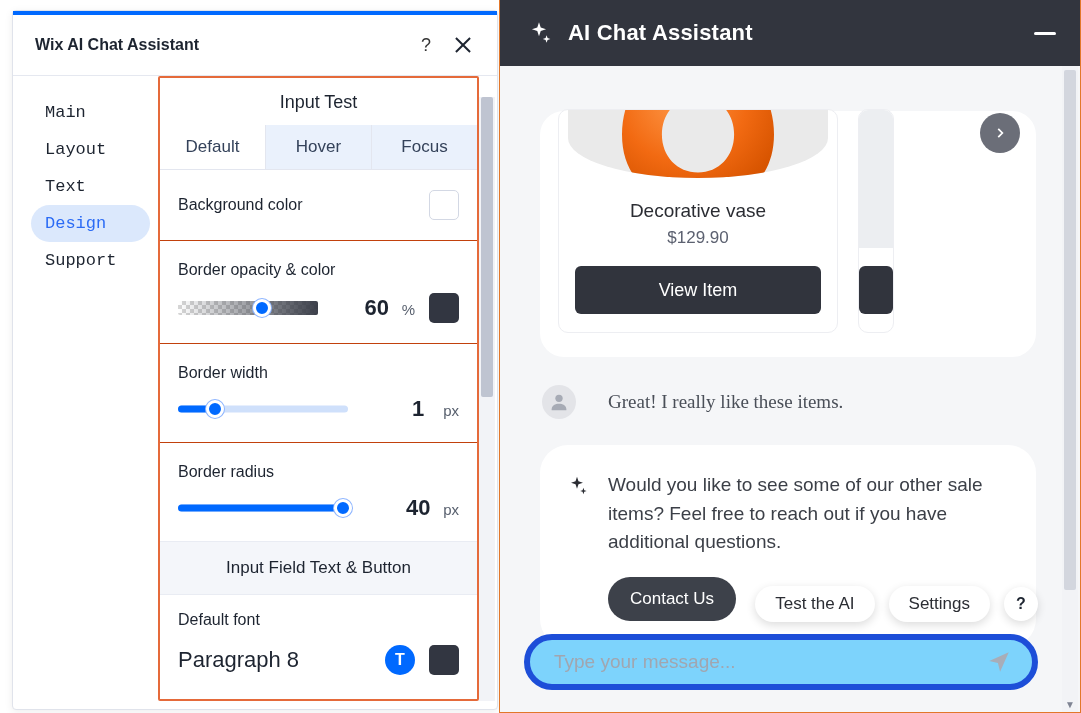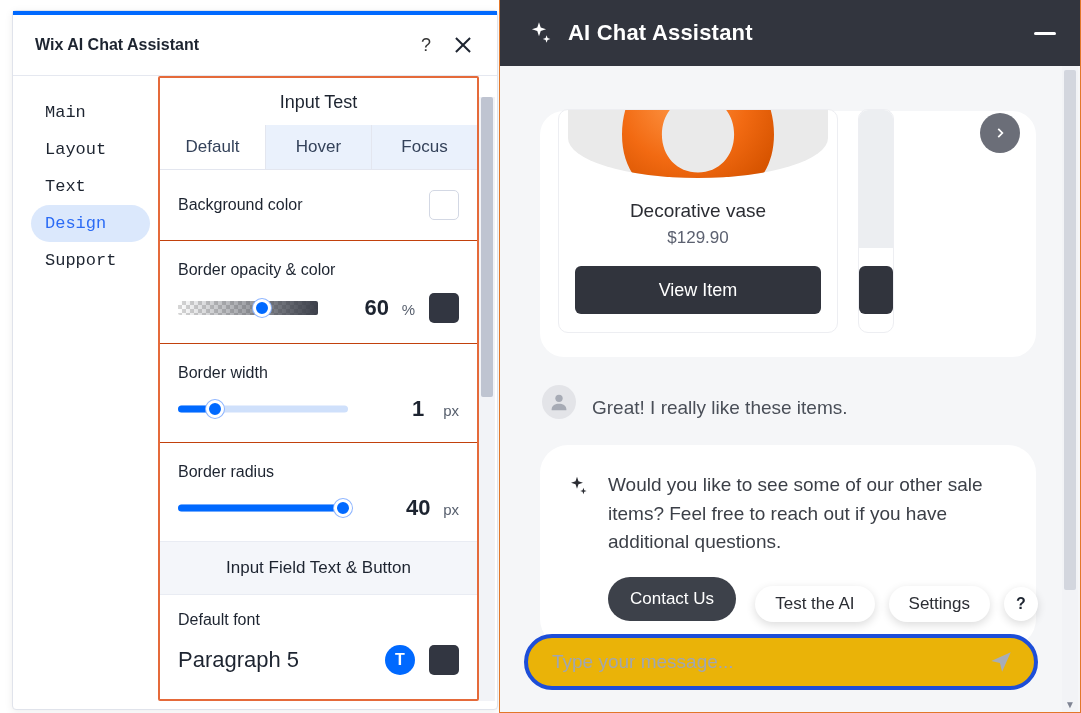--- a/index.html
+++ b/index.html
@@ -166,21 +166,21 @@
   }
   .product-card.peek .peek-img { flex:1; background:#eceef1; }
   .product-card.peek .view-btn { width:100%; height:48px; margin:18px 0; }
 
   .carousel-arrow {
     position:absolute; right:-2px; top:2px; width:40px; height:40px; border-radius:50%;
     background:#6b6e78; display:flex; align-items:center; justify-content:center; cursor:pointer;
   }
   .carousel-arrow svg { width:14px; height:14px; }
 
-  .user-row { display:flex; align-items:flex-end; gap:16px; margin:28px 26px 0 42px; }
+  .user-row { display:flex; align-items:center; gap:32px; margin:28px 26px 0 42px;font-family:Liberation Serif, serif; }
   .avatar { width:34px; height:34px; border-radius:50%; background:#e3e4e8; display:flex; align-items:center; justify-content:center; }
   .avatar svg { width:22px; height:22px; fill:#a7abb5; }
   .user-text { font-size:19px; color:#4a4f58; }
 
   .bot-bubble-2 {
     margin: 26px 26px 0 40px; background:#fff; border-radius:28px;
     padding: 26px 28px 26px 26px; display:flex; gap:20px;
   }
   .mini-sparkle { width:22px; height:22px; flex-shrink:0; margin-top:4px; }
   .bot-text { font-size:19px; color:#3b3f47; line-height:1.5; }
@@ -207,21 +207,21 @@
   .chips { display:flex; gap:14px; justify-content:flex-end; align-items:center; margin-bottom:12px; }
   .chip {
     background:#fff; border-radius:22px; padding:8px 20px; font-size:17px; color:#2b2d33;
     box-shadow:0 3px 10px rgba(0,0,0,0.14); cursor:pointer;
   }
   .help-circle {
     width:34px; height:34px; border-radius:50%; background:#fff; box-shadow:0 3px 10px rgba(0,0,0,0.14);
     display:flex; align-items:center; justify-content:center; font-weight:700; color:#1d2430; cursor:pointer;
   }
   .composer {
-    height:56px; background:#eab308; border:4px solid #1d4ed8; border-radius:40px;
+    height:56px; background:#7dd3fc; border:6px solid #1d4ed8; border-radius:40px;
     display:flex; align-items:center; padding:0 18px 0 24px;
   }
   .composer input {
     flex:1; border:none; outline:none; font-size:19px; color:#5b6170; background:transparent;
   }
   .composer input::placeholder { color:#a1a6b0; }
   .send-btn {
     width:30px; height:30px; display:flex; align-items:center; justify-content:center;
     cursor:pointer; color:#a8adb8;
   }
@@ -306,21 +306,21 @@
               <span class="slider-unit">px</span>
             </div>
           </div>
         </div>
 
         <div class="subheader">Input Field Text &amp; Button</div>
 
         <div class="font-block">
           <div class="font-block-label">Default font</div>
           <div class="font-row">
-            <div class="font-name">Paragraph 5</div>
+            <div class="font-name">Paragraph 8</div>
             <div class="t-badge">T</div>
             <div class="swatch-dark"></div>
           </div>
         </div>
 
       </div>
     </div>
 
     <div class="outer-scrollbar">
       <div class="outer-scroll-track"></div>

